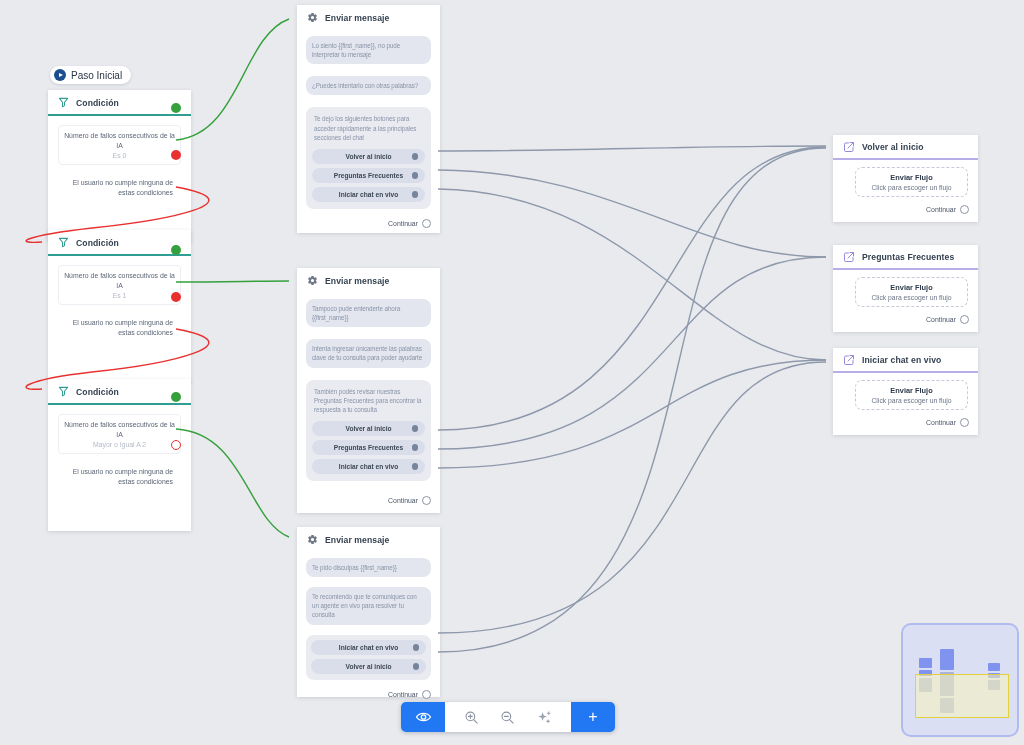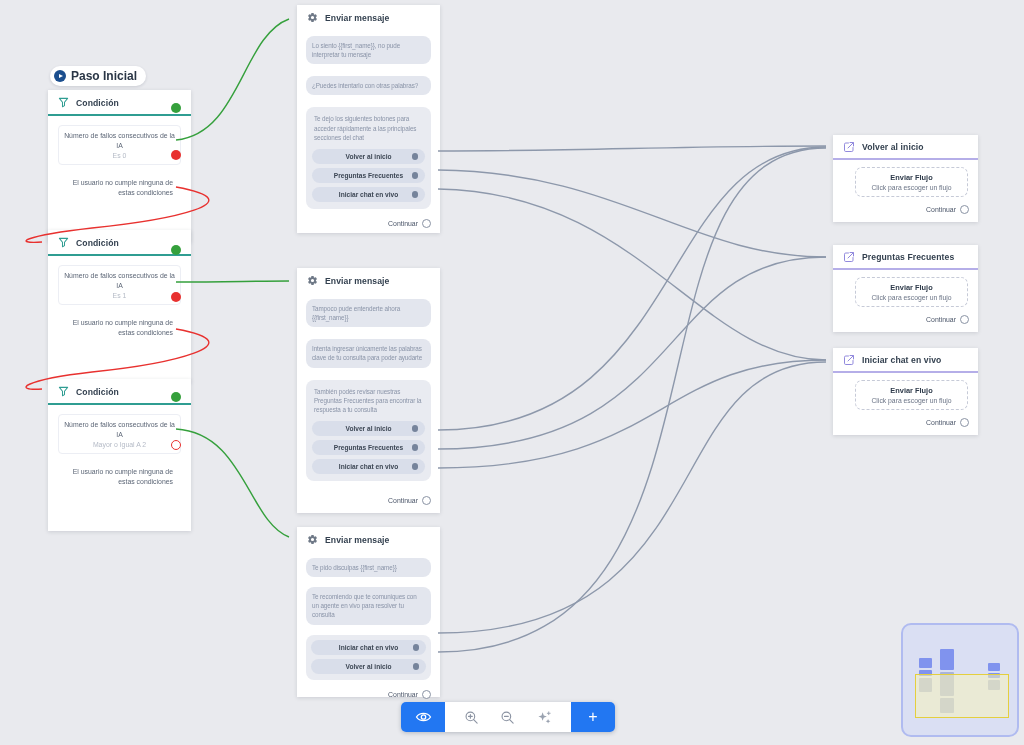--- a/index.html
+++ b/index.html
@@ -14,21 +14,21 @@
   .node-header{display:flex;align-items:center;gap:7px;padding:7px 10px 6px 10px;}
   .node-title{font-size:8.6px;font-weight:bold;color:#33404f;letter-spacing:.1px;}
   
   .start-pill{position:absolute;left:50px;top:66px;background:#fff;border-radius:10px;
     display:flex;align-items:center;gap:5px;padding:3px 9px 3px 4px;
     box-shadow:0 1px 3px rgba(25,35,60,.15);z-index:2;}
   .start-pill .play{width:12px;height:12px;border-radius:50%;background:#1b4e8e;
     display:flex;align-items:center;justify-content:center;}
   .start-pill .play:before{content:"";display:block;width:0;height:0;margin-left:1px;
     border-left:4px solid #fff;border-top:2.6px solid transparent;border-bottom:2.6px solid transparent;}
-  .start-pill span{font-size:12px;font-weight:bold;color:#2a3646;}
+  .start-pill span{font-size:10px;font-weight:normal;color:#2a3646;}
   
   .cond-node{left:48px;width:143px;height:152px;}
   .cond-node .node-header{border-bottom:2px solid var(--teal,#2f9d92);}
   .cond-body{position:relative;padding:9px 10px;}
   .rule-box{border:1px solid #eceef4;border-radius:4px;padding:5px 4px;text-align:center;}
   .rule-text{font-size:6.9px;color:#5b6575;line-height:1.4;}
   .rule-value{font-size:6.9px;color:#b4bac6;margin-top:2px;}
   .else-text{margin:13px 0 0 14px;text-align:right;font-size:6.9px;color:#5b6575;line-height:1.45;padding-right:8px;}
   .port{position:absolute;width:10px;height:10px;border-radius:50%;}
   .green-dot{background:var(--green,#35a03c);}

